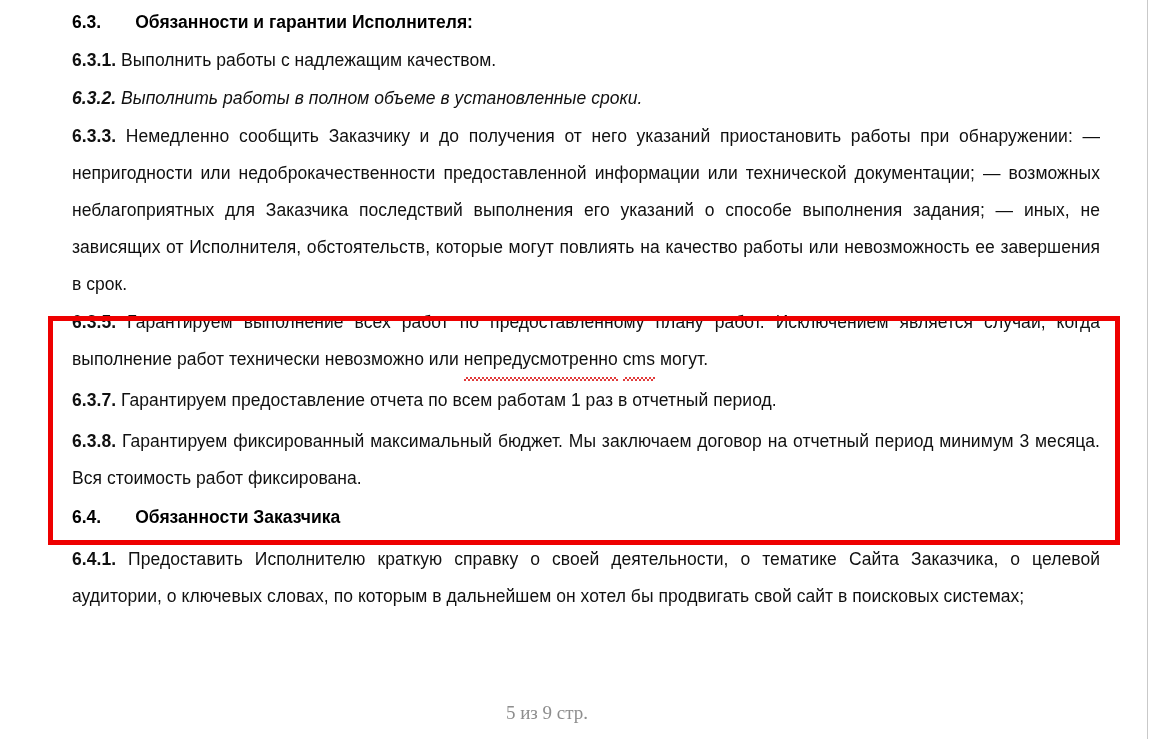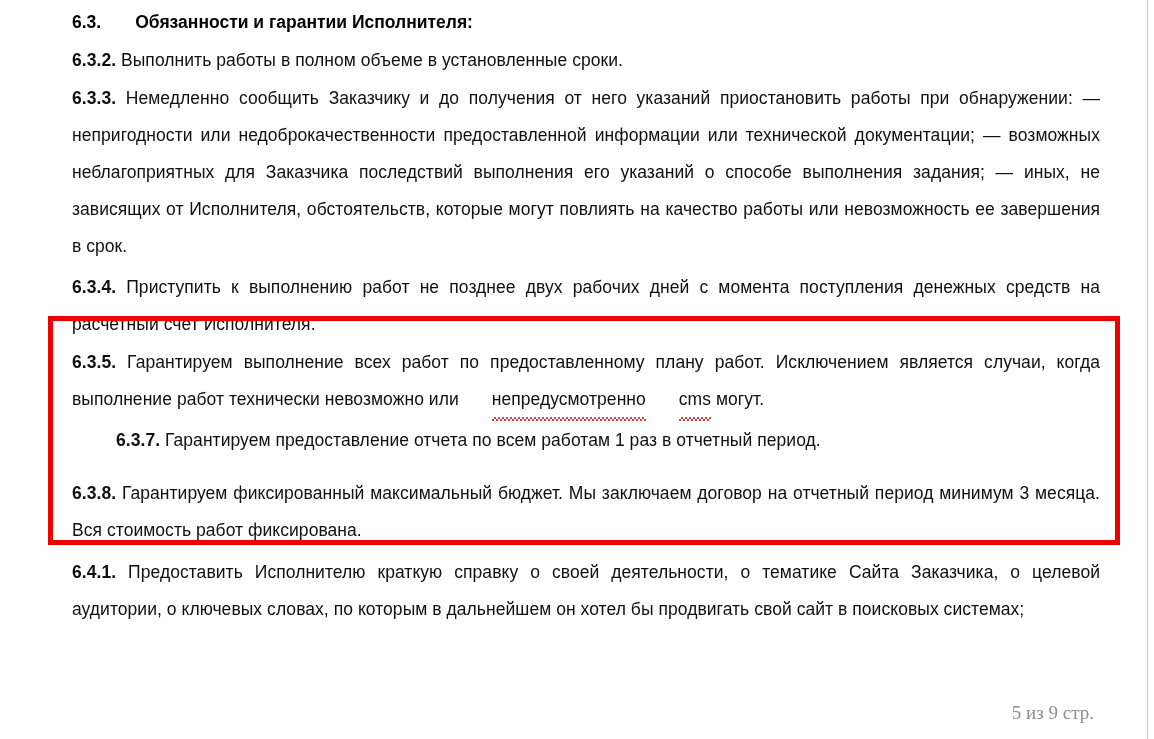--- a/index.html
+++ b/index.html
@@ -62,47 +62,46 @@
     font-weight: bold;
     margin: 0;
     color: #000000;
     text-align: left;
     white-space: pre;
   }
 
   
   .b-63   { margin-top: 0px; }
   .b-631  { margin-top: 1px; }
-  .b-632  { margin-top: 1px; }
+  .b-632  { margin-top: 1px; font-style: italic; }
   .b-633  { margin-top: 1px; }
   .b-634  { margin-top: 4px; }
   .b-635  { margin-top: 0px; }
   .b-636  { margin-top: 4px; }
-  .b-637  { margin-top: 4px; margin-left: 44px; }
-  .b-638  { margin-top: 16px; }
+  .b-637  { margin-top: 4px; }
+  .b-638  { margin-top: 4px; }
   .b-64   { margin-top: 2px; }
   .b-641  { margin-top: 5px; }
 
   
   .redbox {
     position: absolute;
     left: 48px;
     top: 316px;
     width: 1072px;
     height: 229px;
     border: 5px solid #ee0000;
     box-sizing: border-box;
     pointer-events: none;
   }
 
   
   .sp {
     position: relative;
     display: inline-block;
-    margin-left: 28px;
   }
   .sp::after {
     content: "";
     position: absolute;
     left: 0;
     right: 0;
     bottom: -3px;
     height: 4px;
     background-image:
       repeating-linear-gradient(
@@ -121,21 +120,21 @@
       radial-gradient(circle at 3px 1px, #e03030 1px, rgba(0,0,0,0) 1.3px);
     background-size: 4px 4px;
     background-position: 0 0, 0 0;
   }
 
   .footer {
     position: absolute;
     left: 0;
     top: 702px;
     width: 1094px;
-    text-align: right;
+    text-align: center;
     font-family: "Liberation Serif", "DejaVu Serif", serif;
     font-size: 19px;
     color: #8e8e8e;
   }
 
   .tabgap {
     display: inline-block;
     width: 34px;
   }
 </style>
@@ -143,34 +142,35 @@
 <body>
 
 <div class="page">
 
   <div class="page-edge-rule"></div>
 
   <div class="content">
 
     <p class="heading b-63"><span class="num">6.3.</span><span class="tabgap"></span><span>Обязанности и гарантии Исполнителя:</span></p>
 
+    <p class="para b-631"><span class="num">6.3.1.</span> <span>Выполнить работы с надлежащим качеством.</span></p>
 
     <p class="para b-632"><span class="num">6.3.2.</span> <span>Выполнить работы в полном объеме в установленные сроки.</span></p>
 
     <p class="para b-633"><span class="num">6.3.3.</span> <span>Немедленно сообщить Заказчику и до получения от него указаний приостановить работы при обнаружении: — непригодности или недоброкачественности предоставленной информации или технической документации; — возможных неблагоприятных для Заказчика последствий выполнения его указаний о способе выполнения задания; — иных, не зависящих от Исполнителя, обстоятельств, которые могут повлиять на качество работы или невозможность ее завершения в срок.</span></p>
 
-    <p class="para b-634"><span class="num">6.3.4.</span> <span>Приступить к выполнению работ не позднее двух рабочих дней с момента поступления денежных средств на расчетный счет Исполнителя.</span></p>
 
     <p class="para b-635"><span class="num">6.3.5.</span> <span>Гарантируем выполнение всех работ по предоставленному плану работ. Исключением является случаи, когда выполнение работ технически невозможно или </span><span class="sp">непредусмотренно</span><span> </span><span class="sp">cms</span><span> могут.</span></p>
 
 
     <p class="para b-637"><span class="num">6.3.7.</span> <span>Гарантируем предоставление отчета по всем работам 1 раз в отчетный период.</span></p>
 
     <p class="para b-638"><span class="num">6.3.8.</span> <span>Гарантируем фиксированный максимальный бюджет. Мы заключаем договор на отчетный период минимум 3 месяца. Вся стоимость работ фиксирована.</span></p>
 
+    <p class="heading b-64"><span class="num">6.4.</span><span class="tabgap"></span><span>Обязанности Заказчика</span></p>
 
     <p class="para b-641"><span class="num">6.4.1.</span> <span>Предоставить Исполнителю краткую справку о своей деятельности, о тематике Сайта Заказчика, о целевой аудитории, о ключевых словах, по которым в дальнейшем он хотел бы продвигать свой сайт в поисковых системах;</span></p>
 
   </div>
 
   <div class="redbox"></div>
 
   <div class="footer">5 из 9 стр.</div>
 
 </div>

